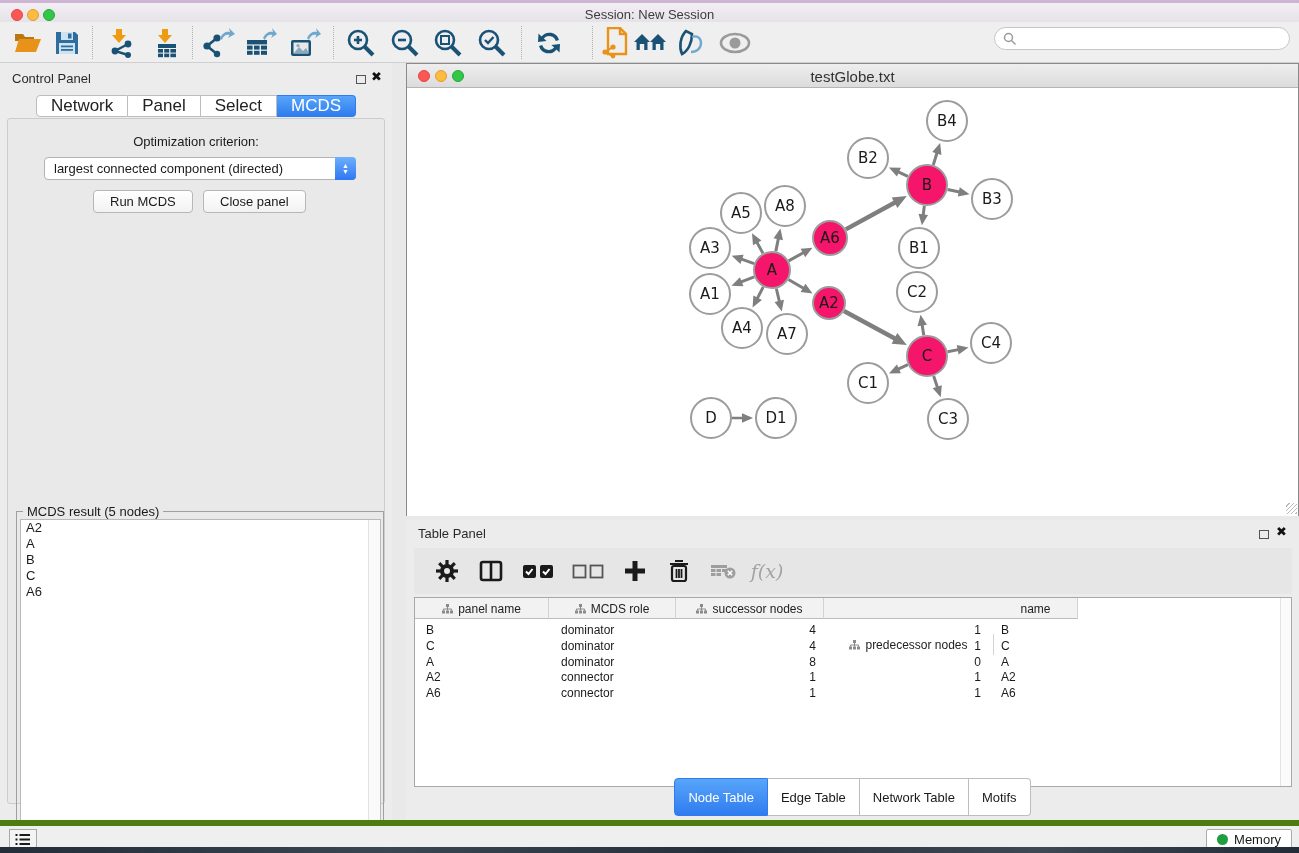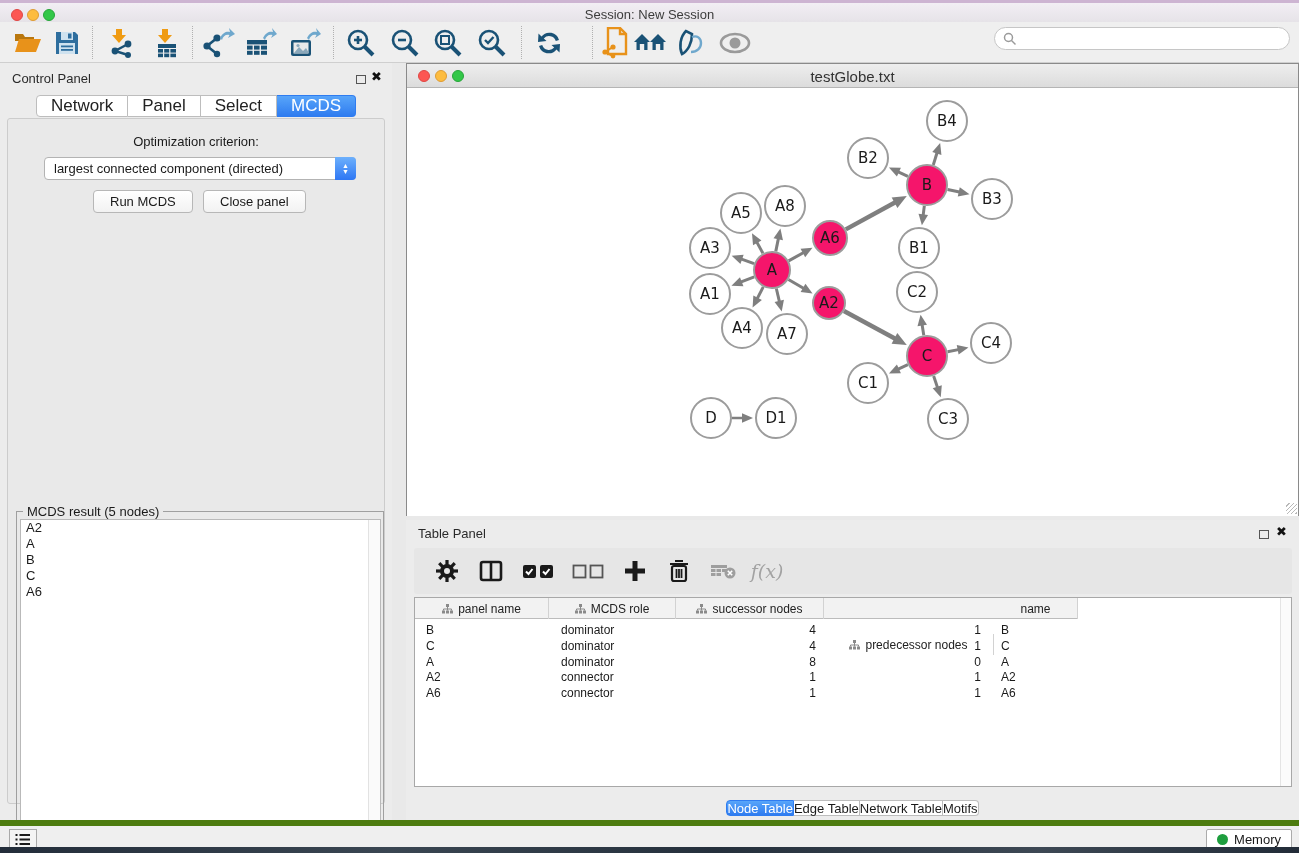--- a/index.html
+++ b/index.html
@@ -57,21 +57,21 @@
   .tp-toolbar { left:8px; top:28px; width:878px; height:46px; background:#e6e6e6; border-radius:3px; display:flex; align-items:center; gap:14px; padding-left:18px; }
   .tp-toolbar .ic { display:flex; align-items:center; justify-content:center; width:30px; height:30px; }
   .fx { font-family:"DejaVu Serif",serif; font-style:italic; font-size:19px; color:#a2a2a2; }
   .tbl { left:8px; top:77px; width:878px; height:190px; background:#fff; border:1px solid #a8a8a8; }
   .tbl-scroll { position:absolute; right:0; top:0; width:11px; height:100%; background:#fbfbfb; border-left:1px solid #e4e4e4; }
   .tbl-head { position:absolute; left:0; top:0; height:21px; background:#f2f2f2; border-bottom:1px solid #bcbcbc; display:flex; }
   .th { height:21px; display:flex; align-items:center; justify-content:center; gap:5px; border-right:1px solid #d2d2d2; font-size:12px; color:#222; }
   .tbl-row { position:absolute; left:0; height:16px; display:flex; font-size:12px; }
   .td { height:16px; line-height:16px; white-space:nowrap; overflow:hidden; }
   .tp-tabs { bottom:4px; width:100%; display:flex; justify-content:center; }
-  .tp-tab { padding:3px 0; background:#fff; border:1px solid #bdbdbd; border-left:none; font-size:13px; height:16px; display:flex; align-items:center; }
+  .tp-tab { padding:3px 13px; background:#fff; border:1px solid #bdbdbd; border-left:none; font-size:13px; height:38px; display:flex; align-items:center; }
   .tp-tab:first-child { border-left:1px solid #bdbdbd; border-radius:4px 0 0 4px; }
   .tp-tab:last-child { border-radius:0 4px 4px 0; }
   .tp-tab.sel { background:linear-gradient(#58a5fa,#2f7cf0); color:#fff; border-color:#2f7cf0; border-radius:4px 0 0 4px; }
 
   
   .statusbar { left:0; top:820px; width:1299px; height:27px; background:#efefef; border-top:6px solid #4d7c0f; }
   .status-btn { left:9px; top:3px; width:28px; height:21px; background:#f4f4f4; border:1px solid #a9a9a9; display:flex; align-items:center; justify-content:center; }
   .memory-btn { right:7px; top:3px; height:21px; background:#fff; border:1px solid #ababab; border-radius:2px; display:flex; align-items:center; gap:6px; padding:0 10px; font-size:13px; }
   .memdot { width:11px; height:11px; border-radius:50%; background:#1e9e3e; }
   .deskstrip { left:0; top:847px; width:1299px; height:6px; background:linear-gradient(90deg,#232d3a,#3a4652 30%,#25303c 55%,#3d4854 80%,#222c38); }

